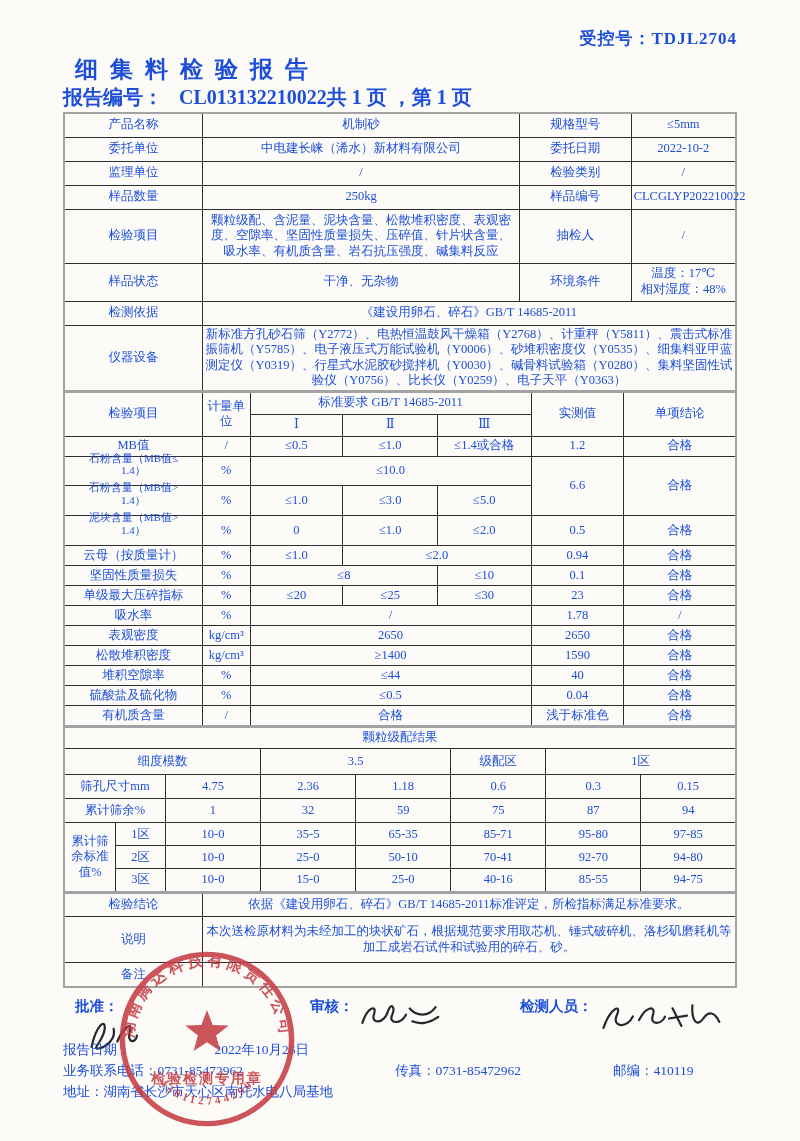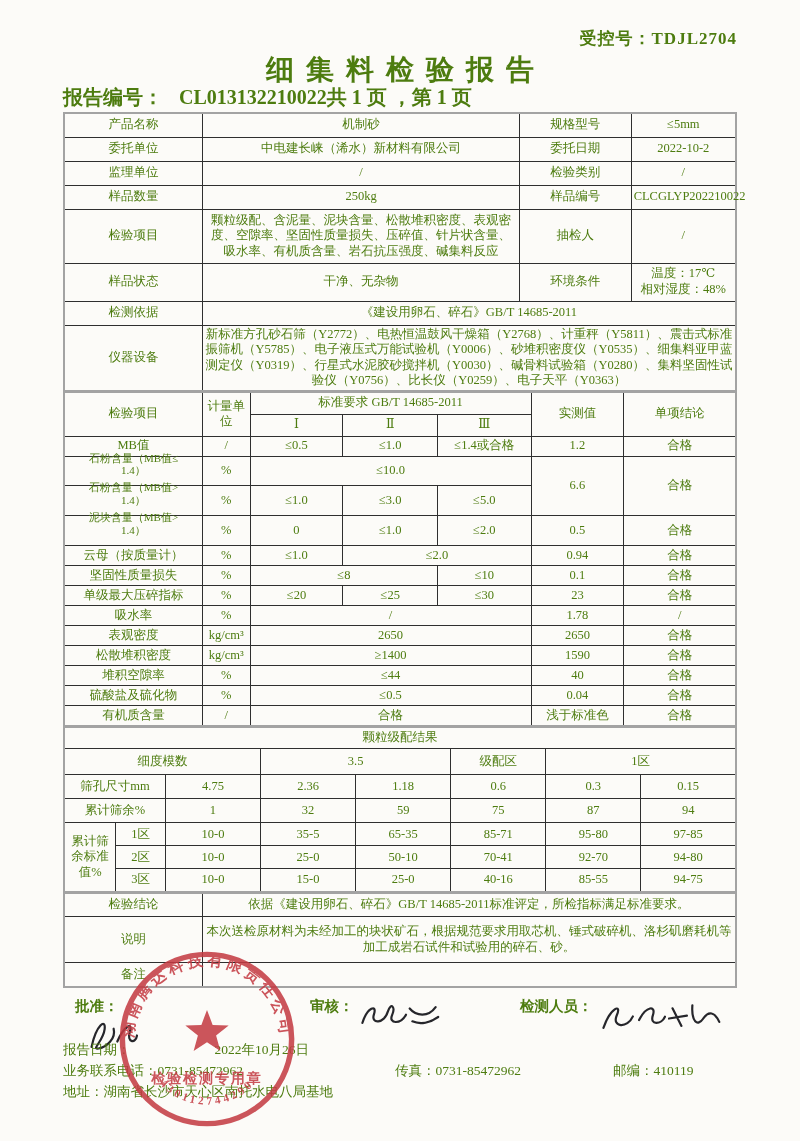--- a/index.html
+++ b/index.html
@@ -1,20 +1,20 @@
 <!DOCTYPE html>
 <html><head>
 <meta charset="utf-8">
 <style>
   html,body{margin:0;padding:0;background:#d9d9d6;}
   .page{width:800px;height:1141px;margin:0 auto;background:#fcfbf8;position:relative;overflow:hidden;
-        font-family:"Liberation Serif","DejaVu Serif",serif;color:#4d7c0f;}
+        font-family:"Liberation Serif","DejaVu Serif",serif;color:#1d4ed8;}
   .inner{padding:26px 63px 0 63px;}
   .ctrl{text-align:right;font-weight:bold;font-size:17px;height:26px;line-height:26px;letter-spacing:1px;}
-  .title{text-align:center;font-size:28px;font-weight:bold;letter-spacing:12px;text-indent:12px;height:36px;line-height:36px;}
+  .title{text-align:left;font-size:23px;font-weight:bold;letter-spacing:12px;text-indent:12px;height:36px;line-height:36px;}
   .repline{display:flex;font-weight:bold;font-size:20px;height:23px;align-items:flex-end;padding-bottom:2px;}
   .repline .num{margin-left:16px;font-weight:bold;}
   table.t{width:100%;border-collapse:collapse;table-layout:fixed;border:2px solid #a3a3a3;margin-top:-1px;}
   table.t td{border:1px solid #2f2f2f;text-align:center;vertical-align:middle;font-size:12.5px;padding:1px 2px;line-height:1.25;overflow:visible;}
   .h20{height:20px}.h22{height:22px}.h23{height:23px}.h24{height:24px}.h26{height:26px}
   .h38{height:38px}.h46{height:46px}.h54{height:54px}.h58{height:58px}
   .pre{white-space:pre-line;}
   .jl{text-align:justify;padding:2px 7px;line-height:1.22;font-size:12px;}
   .cl{padding:1px 8px;line-height:1.38;}
   .lt{text-align:left;padding:2px 8px;}

